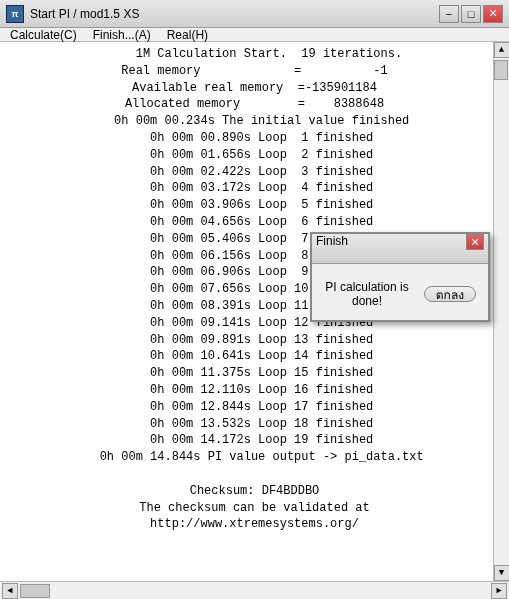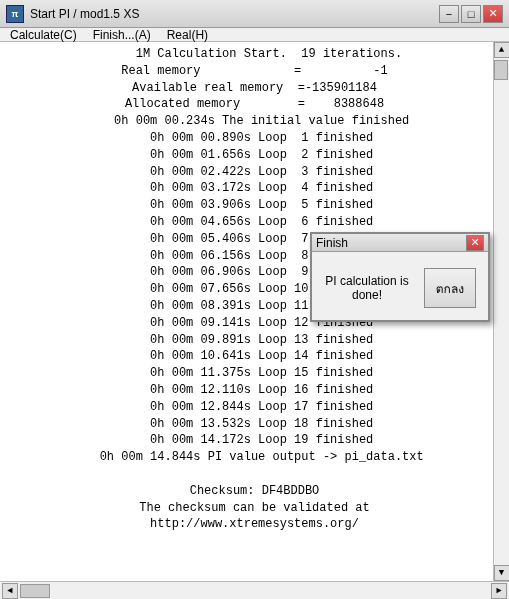--- a/index.html
+++ b/index.html
@@ -194,23 +194,22 @@
       top: 190px;
       left: 310px;
       width: 180px;
       background: #f0f0f0;
       border: 2px solid #888;
       box-shadow: 3px 3px 6px rgba(0,0,0,0.4);
       pointer-events: all;
     }
     .dialog-title-bar {
       background: linear-gradient(to bottom, #e8e8e8, #d0d0d0);
-      height: 18px;
-      display: flex;
-      align-items: center;
+      height: 30px;
+      display: flex;
       justify-content: space-between;
       padding: 0 4px;
       border-bottom: 1px solid #999;
     }
     .dialog-title {
       font-family: Arial, sans-serif;
       font-size: 12px;
       color: #000;
     }
     .dialog-close-btn {
@@ -234,24 +233,24 @@
       gap: 14px;
     }
     .dialog-message {
       font-family: Arial, sans-serif;
       font-size: 12px;
       color: #000;
       text-align: center;
     }
     .dialog-ok-btn {
       width: 70px;
-      height: 40px;
+      height: 16px;
       background: linear-gradient(to bottom, #f0f0f0, #d8d8d8);
       border: 1px solid #888;
-      border-radius: 0;
+      border-radius: 10px;
       cursor: pointer;
       font-family: Arial, sans-serif;
       font-size: 12px;
       display: flex;
       align-items: center;
       justify-content: center;
     }
   </style>
 </head>
 <body>

